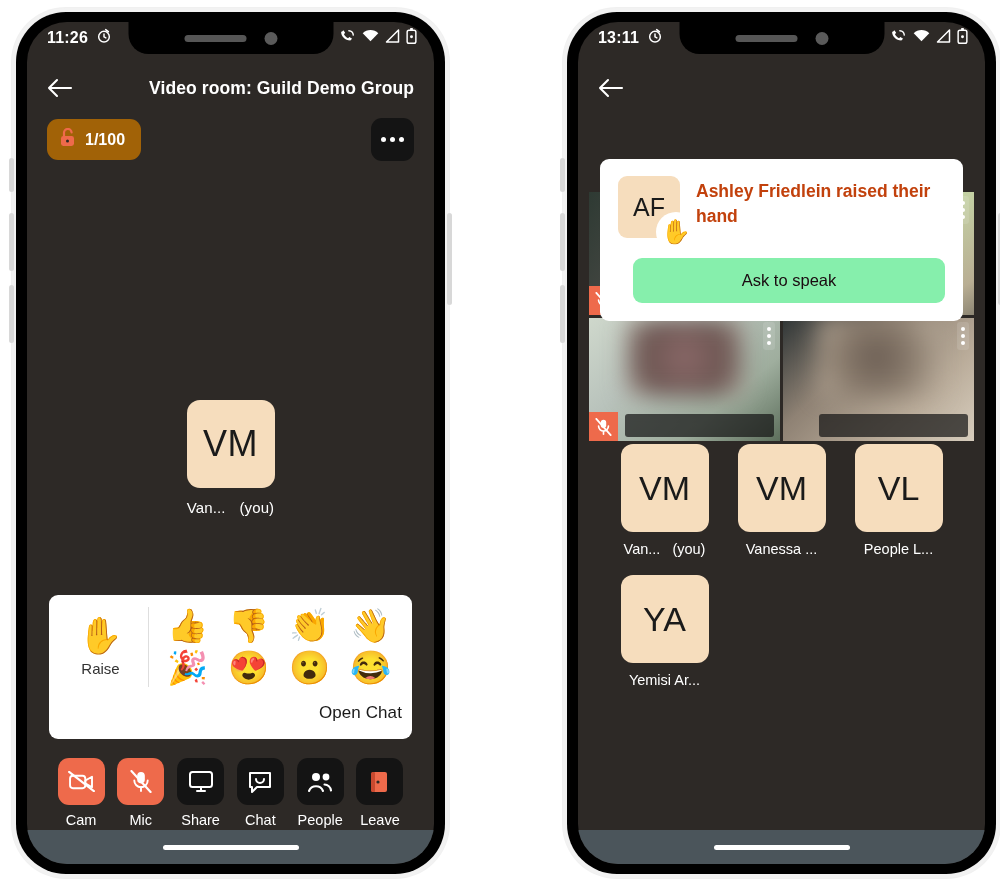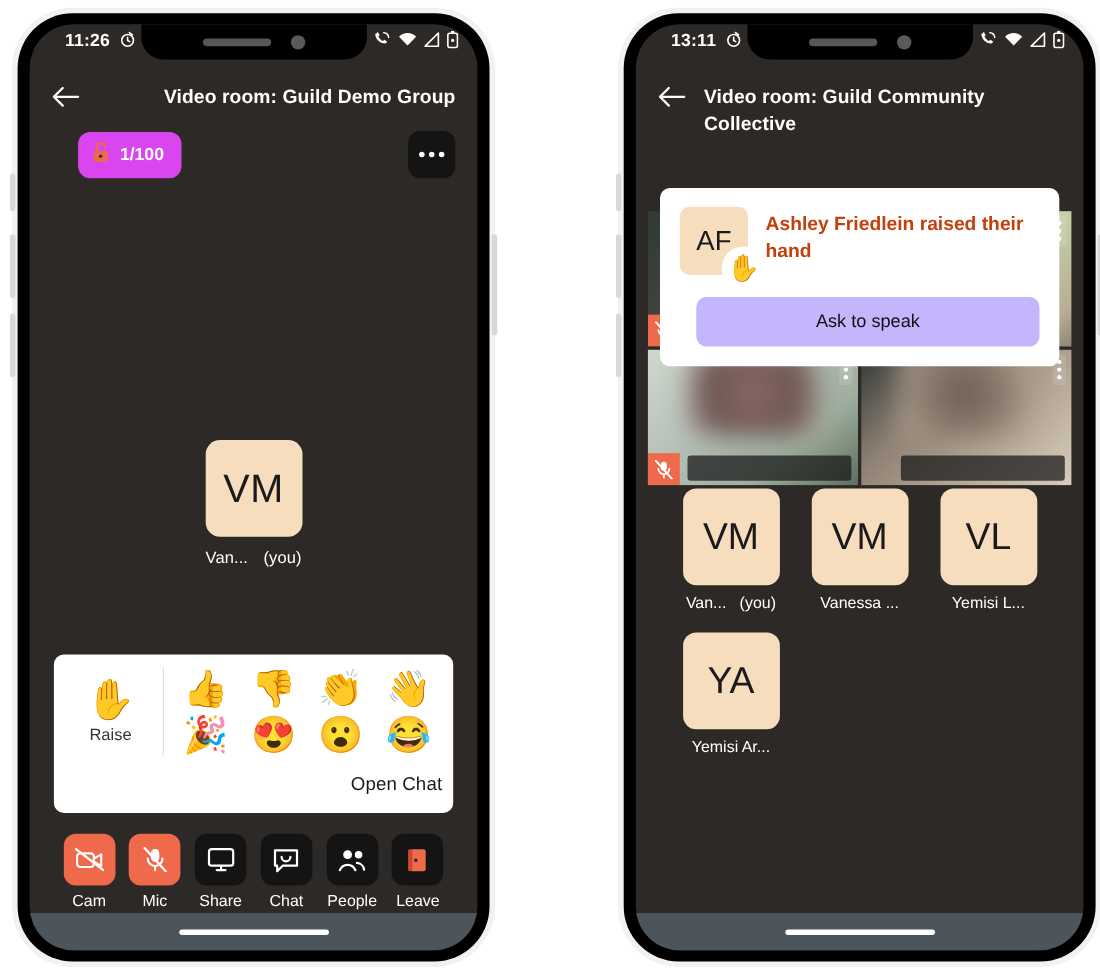--- a/index.html
+++ b/index.html
@@ -64,21 +64,21 @@
 
   
   .statusbar {
     position: relative; z-index: 25;
     height: 32px;
     display: flex; align-items: center; justify-content: space-between;
     padding: 0 17px 0 20px;
     color: #fff;
   }
   .sb-left { display: flex; align-items: center; gap: 8px; }
-  .sb-time { font-size: 16px; font-weight: 600; letter-spacing: .2px; margin-left: 12px; }
+  .sb-time { font-size: 16px; font-weight: 600; letter-spacing: .2px; }
   .sb-right { display: flex; align-items: center; gap: 6px; }
   .sb-ico { display: block; }
 
   
   .app-header {
     display: flex; align-items: flex-start; gap: 16px;
     padding: 22px 20px 8px 20px;
     color: #fff;
     justify-content: space-between;
   }
@@ -88,23 +88,23 @@
     letter-spacing: .1px; color: #fff; padding-top: 1px;
   }
 
   
   .cap-row {
     display: flex; align-items: center; justify-content: space-between;
     padding: 8px 20px 0 20px;
   }
   .cap-badge {
     display: inline-flex; align-items: center; gap: 9px;
-    background: #d946ef; color: #fff;
+    background: #a16207; color: #fff;
     border-radius: 11px; padding: 9px 16px 9px 13px;
-    font-size: 16px; font-weight: 600; margin-left: 24px;
+    font-size: 16px; font-weight: 600;
   }
   .more-btn {
     width: 43px; height: 43px; border-radius: 11px; background: #141414;
     display: flex; align-items: center; justify-content: center; gap: 4px;
   }
   .dot3 { width: 5px; height: 5px; border-radius: 50%; background: #fff; }
 
   
   .self-stage {
     position: absolute; left: 0; right: 0; top: 200px; bottom: 0;
@@ -223,21 +223,21 @@
     display: grid; grid-template-columns: repeat(3, 1fr);
     row-gap: 18px; justify-items: center;
   }
   .av-cell { display: flex; flex-direction: column; align-items: center; }
   .avatar-md { width: 88px; height: 88px; font-size: 34px; border-radius: 12px; }
   .av-name { margin-top: 9px; color: #fff; font-size: 14.5px; white-space: nowrap; }
   .av-name .you { margin-left: 12px; }
 
   
   .notif-card {
-    position: absolute; left: 22px; right: 22px; top: 149px;
+    position: absolute; left: 22px; right: 22px; top: 137px;
     background: #fff; border-radius: 9px;
     padding: 17px 18px 18px 18px; z-index: 20;
   }
   .notif-top { display: flex; align-items: flex-start; gap: 16px; }
   .notif-av-wrap { position: relative; flex: 0 0 auto; }
   .avatar-sm { width: 62px; height: 62px; font-size: 25px; border-radius: 9px; }
   .hand-badge {
     position: absolute; right: -16px; bottom: -14px;
     width: 40px; height: 40px; border-radius: 50%;
     background: #fff; display: flex; align-items: center; justify-content: center;
@@ -247,21 +247,21 @@
     font-size: 17.5px; font-weight: 700; color: #c2410c; line-height: 1.4;
     padding-top: 3px;
   }
   .notif-actions { display: flex; gap: 14px; margin-top: 20px; }
   .btn {
     flex: 1 1 0; height: 45px; border-radius: 9px;
     display: flex; align-items: center; justify-content: center;
     font-size: 16.5px; cursor: pointer; border: none;
     font-family: "Liberation Sans", sans-serif;
   }
-  .btn-primary { background: #c4b5fd; color: #1a0a10; font-weight: 500; margin-left: 15px; }
+  .btn-primary { background: #86efac; color: #1a0a10; font-weight: 500; margin-left: 15px; }
   .btn-secondary { background: #fff; color: #1a1a1a; border: 1.5px solid #2b2b2b; }
 </style>
 </head>
 <body>
 
 <div class="stage">
 
   <div class="phone" id="phone-left">
     <div class="side-btn side-left-1"></div>
     <div class="side-btn side-left-2"></div>
@@ -492,21 +492,20 @@
             </span>
           </div>
         </div>
 
         <div class="app-header">
           <span class="back-arrow">
             <svg width="26" height="20" viewBox="0 0 26 20">
                 <path d="M10 2L2 10l8 8M2 10h22" stroke="#fff" stroke-width="2.1" fill="none" stroke-linecap="round" stroke-linejoin="round"></path>
               </svg>
           </span>
-          <div class="room-title">Video room: Guild Community Collective</div>
         </div>
 
         <div class="video-grid">
           <div class="vtile tile-a">
             <div class="blurface"></div>
             <div class="kebab">
                 <i></i>
                 <i></i>
                 <i></i>
               </div>
@@ -584,21 +583,21 @@
             <div class="av-name">
               <span>Van...</span><span class="you">(you)</span>
             </div>
           </div>
           <div class="av-cell">
             <div class="avatar avatar-md">VM</div>
             <div class="av-name">Vanessa ...</div>
           </div>
           <div class="av-cell">
             <div class="avatar avatar-md">VL</div>
-            <div class="av-name">Yemisi L...</div>
+            <div class="av-name">People L...</div>
           </div>
           <div class="av-cell">
             <div class="avatar avatar-md">YA</div>
             <div class="av-name">Yemisi Ar...</div>
           </div>
         </div>
 
         <div class="notif-card">
           <div class="notif-top">
             <div class="notif-av-wrap">

